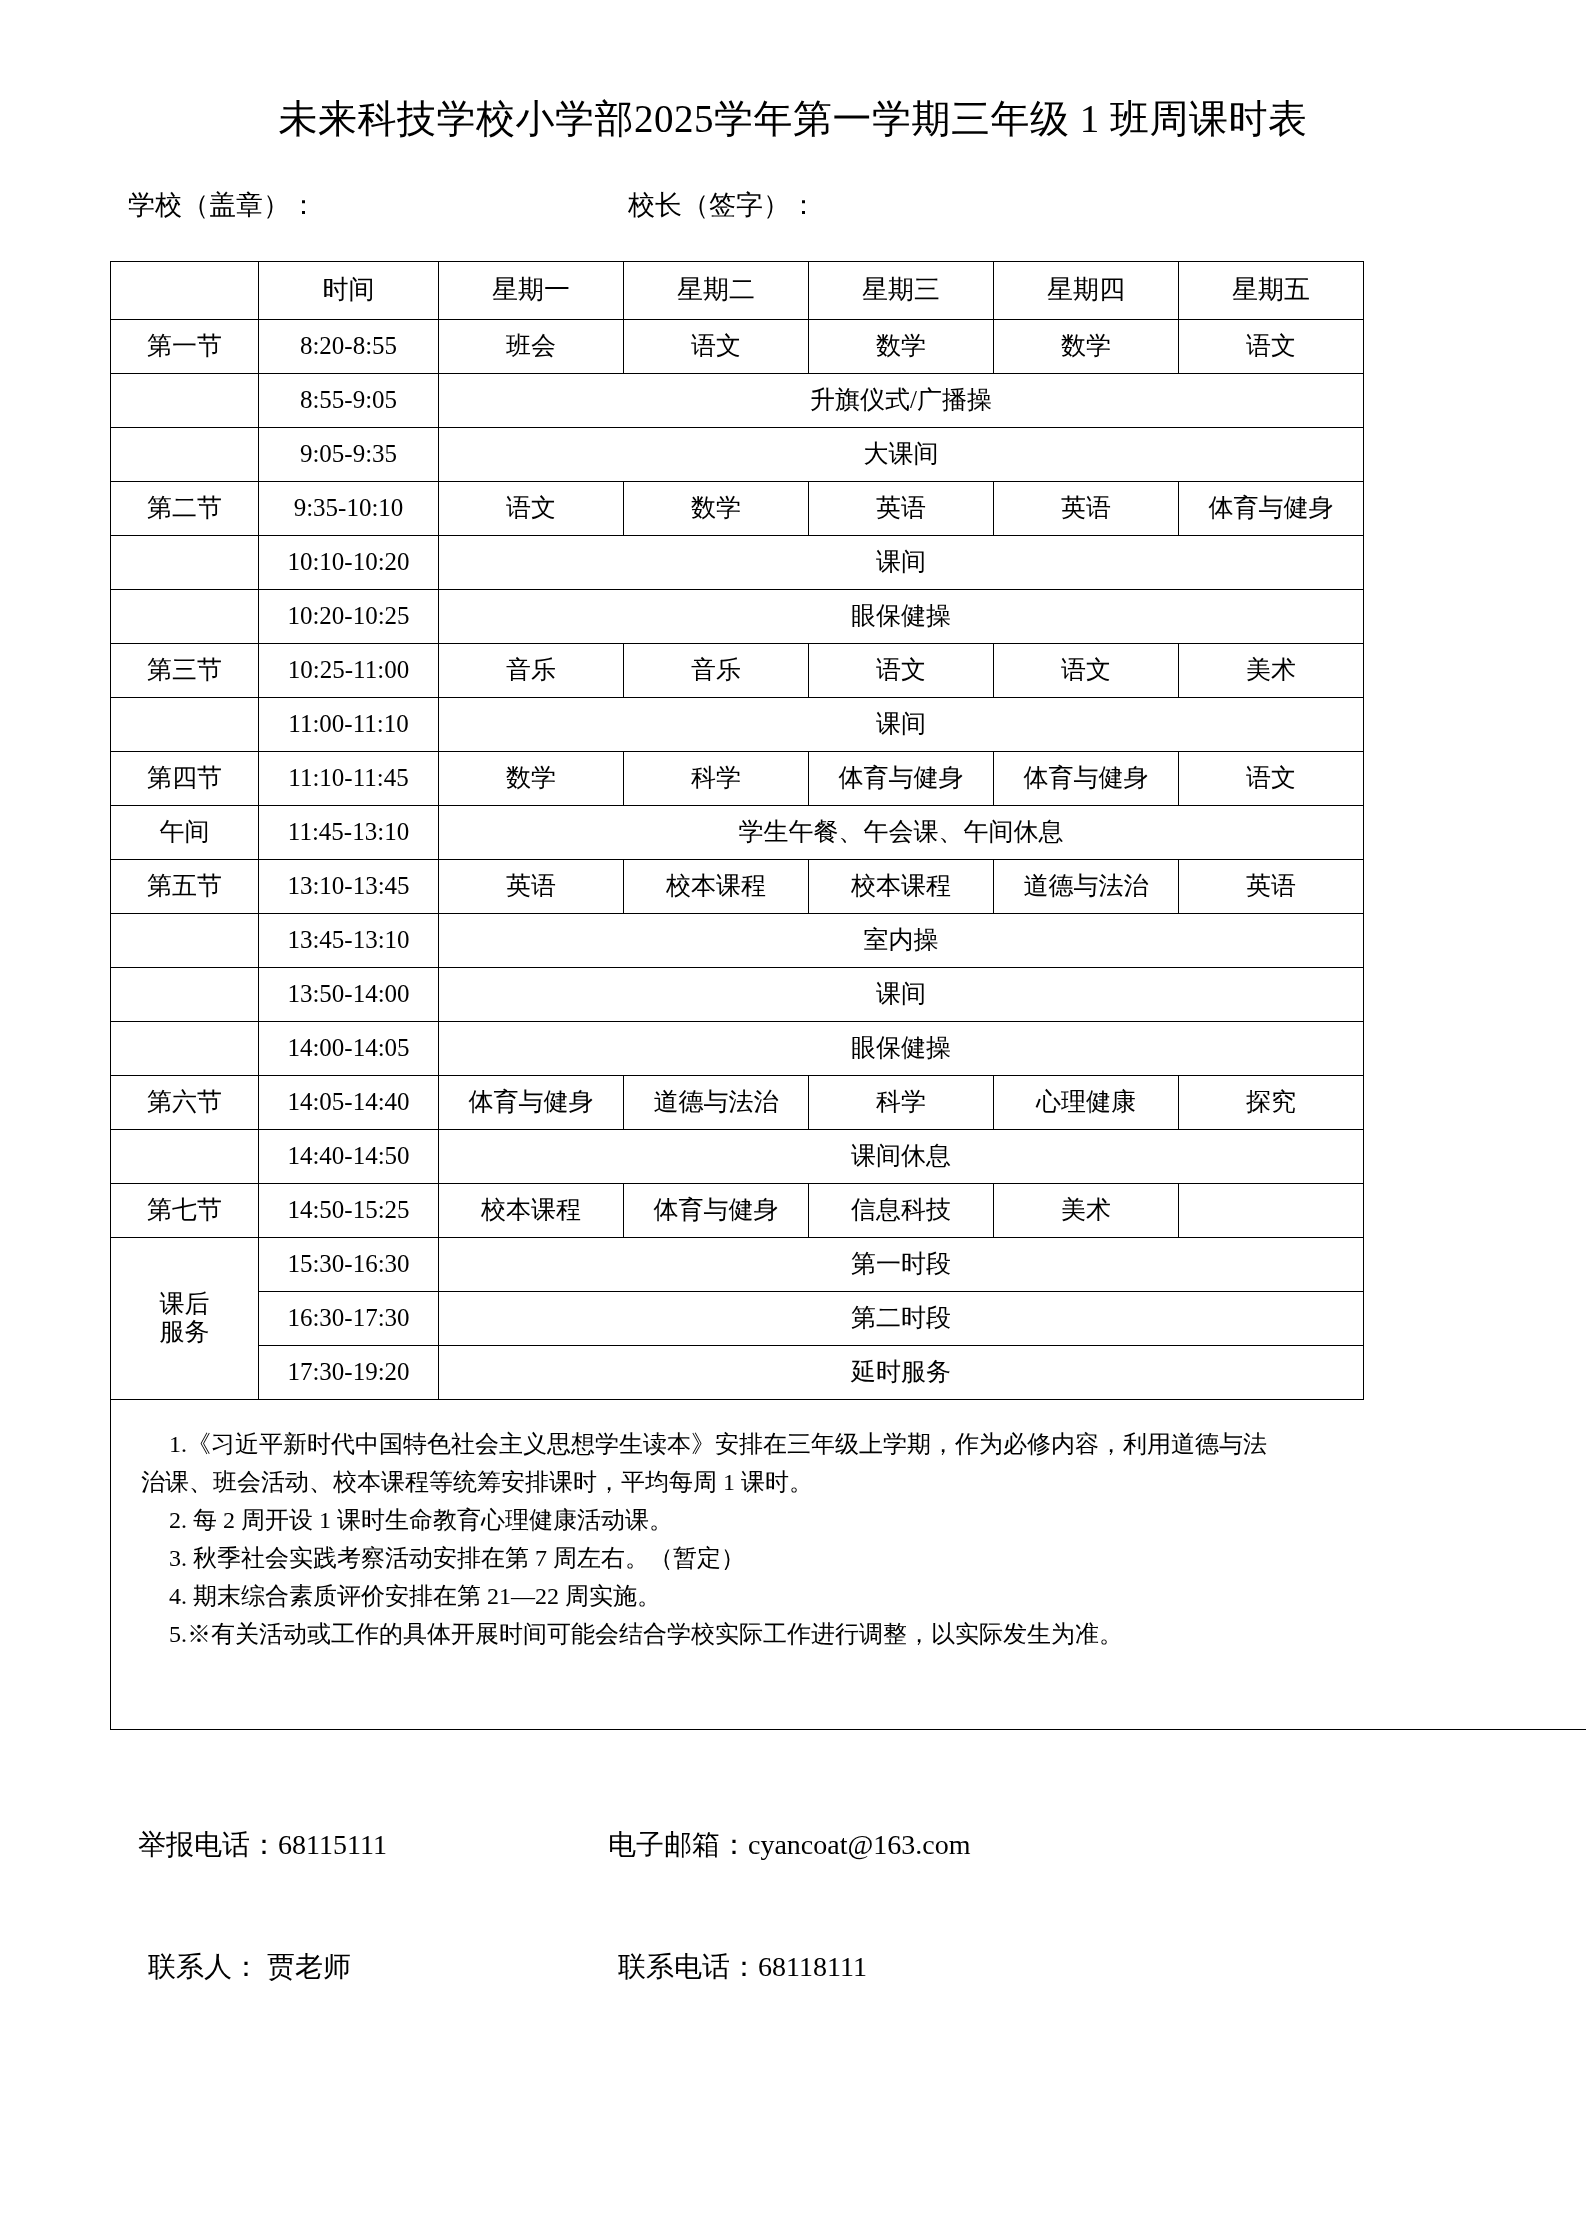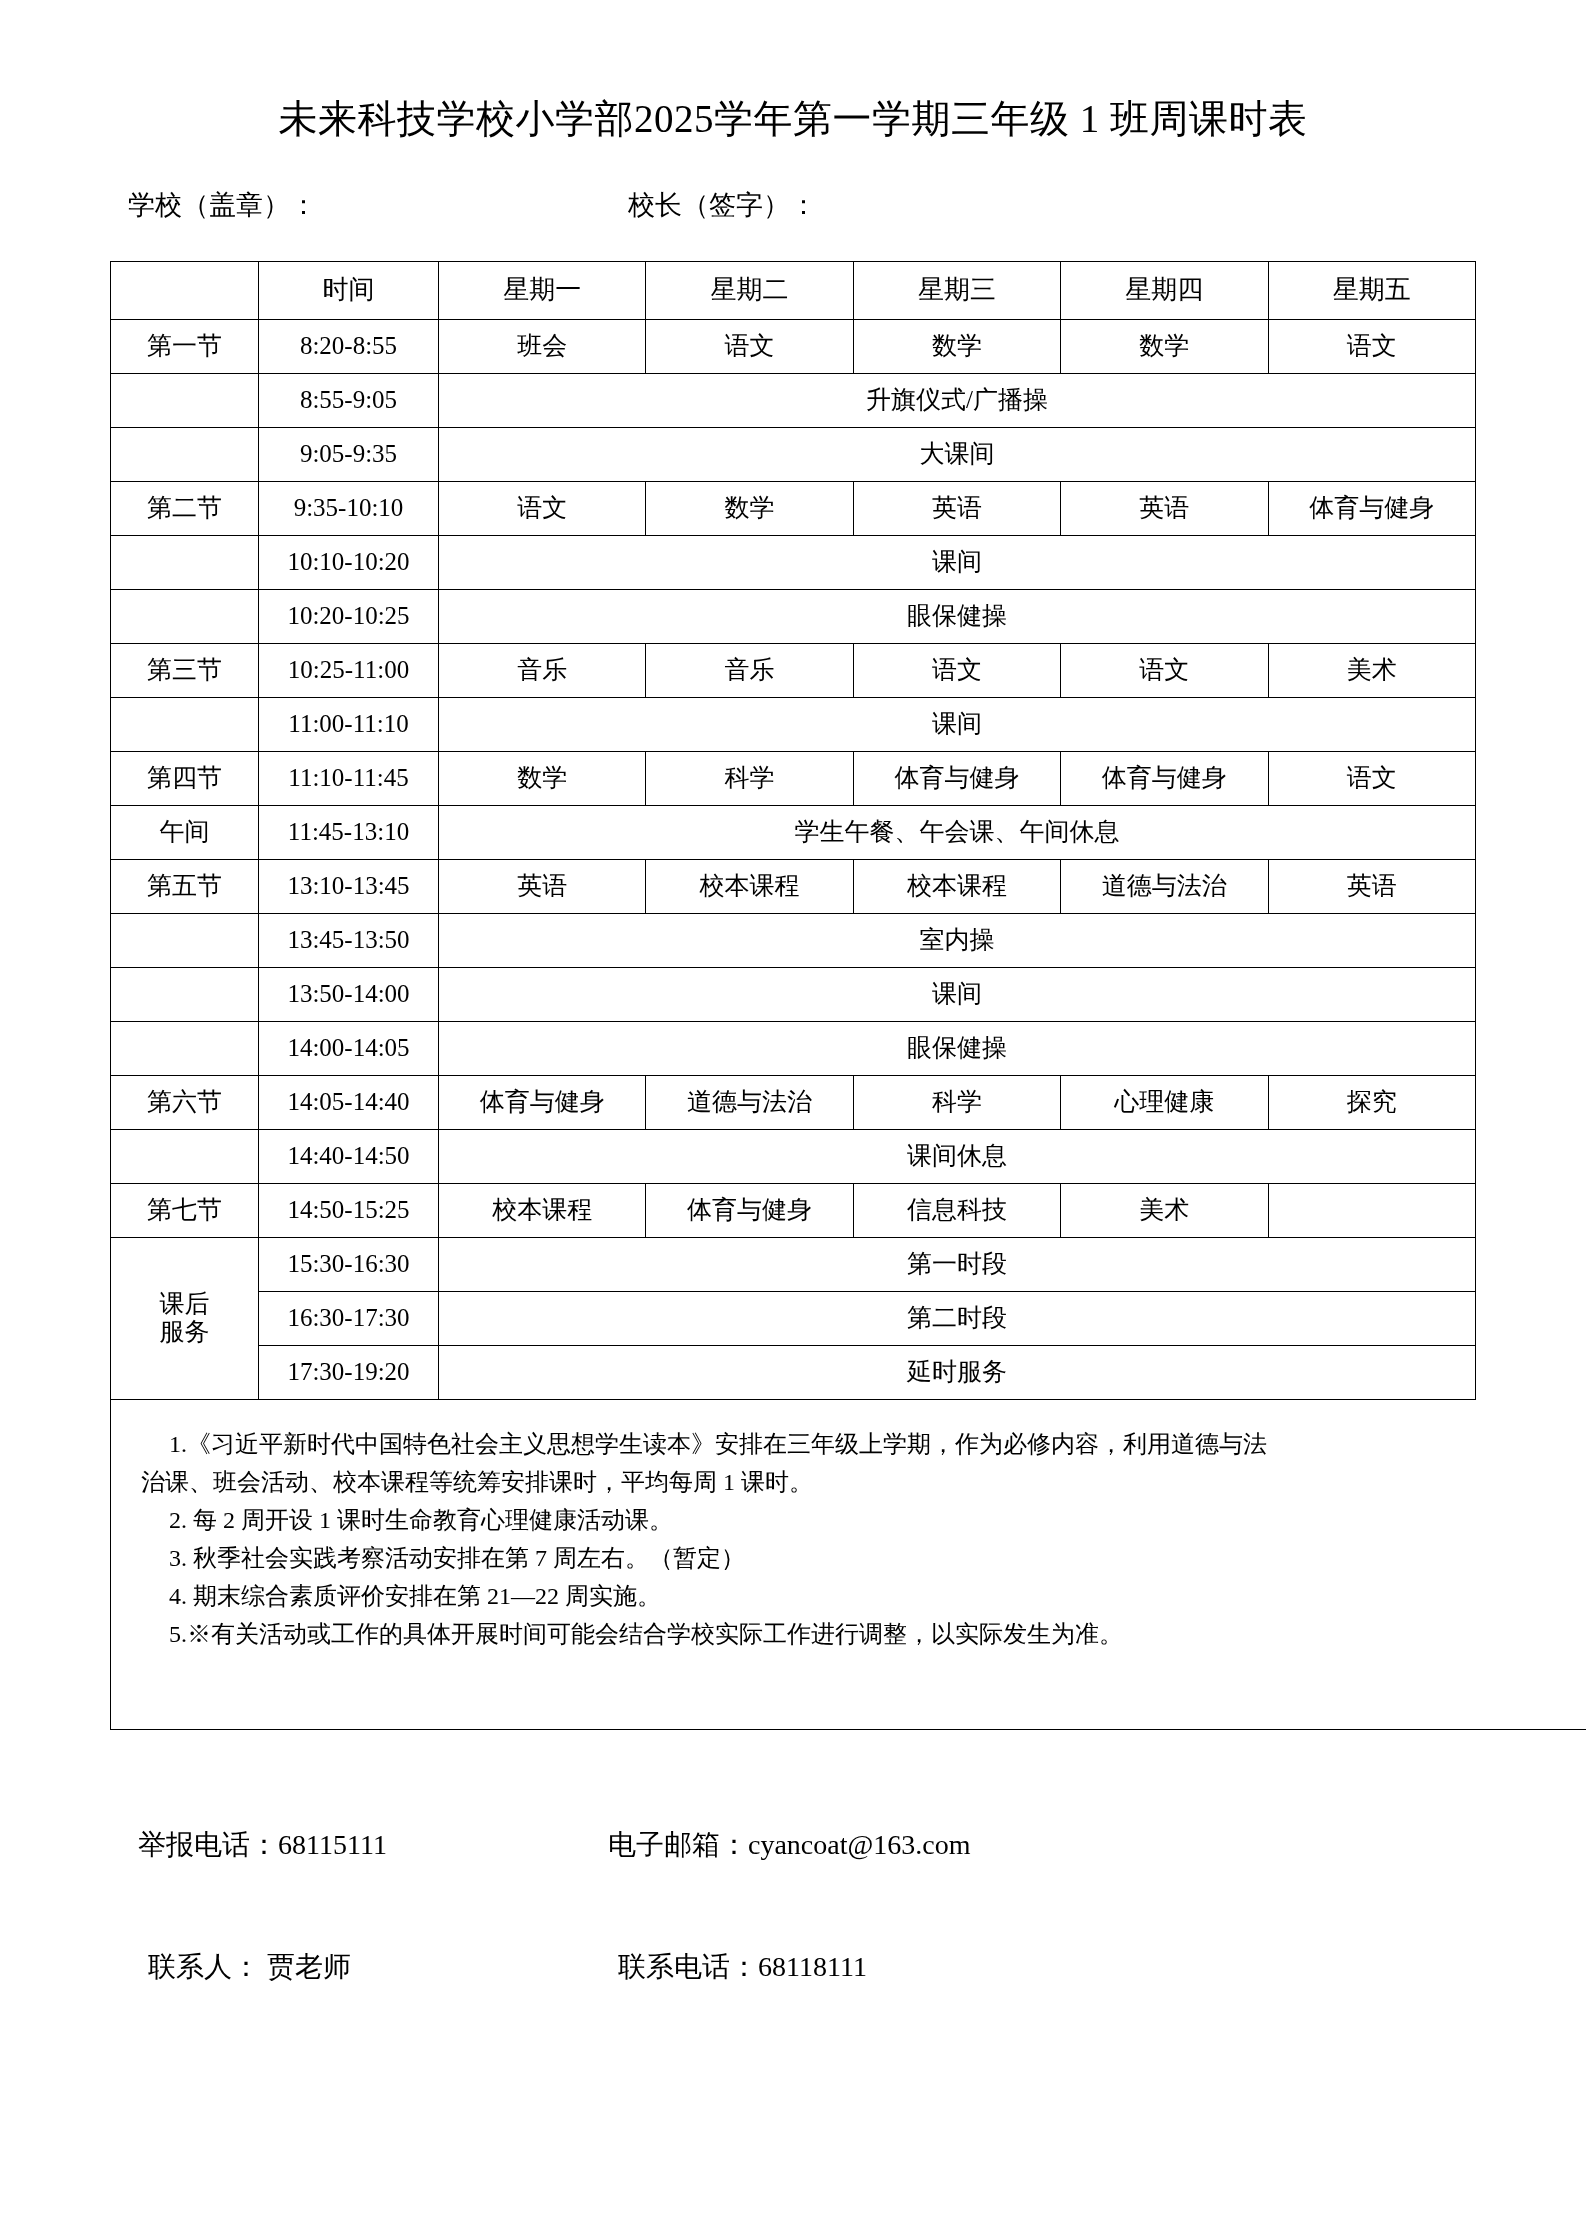--- a/index.html
+++ b/index.html
@@ -25,21 +25,21 @@
     display:flex;
     margin-top:44px;
     font-size:27px;
     padding-left:18px;
   }
   .sign-row .school { width:500px; }
   .sign-row .principal { }
 
   table.tt {
     margin-top:38px;
-    width:1366px;
+    width:1254px;
     border-collapse:collapse;
     table-layout:fixed;
   }
   table.tt td, table.tt th {
     border:1.4px solid #000;
     text-align:center;
     vertical-align:middle;
     font-weight:normal;
     font-size:25px;
     height:53px;
@@ -188,21 +188,21 @@
           <td class="period-lbl">第五节</td>
           <td class="time-cell">13:10-13:45</td>
           <td>英语</td>
           <td>校本课程</td>
           <td>校本课程</td>
           <td>道德与法治</td>
           <td>英语</td>
         </tr>
         <tr>
           <td class="period-lbl"></td>
-          <td class="time-cell">13:45-13:50</td>
+          <td class="time-cell">13:45-13:10</td>
           <td class="full-span" colspan="5">室内操</td>
         </tr>
         <tr>
           <td class="period-lbl"></td>
           <td class="time-cell">13:50-14:00</td>
           <td class="full-span" colspan="5">课间</td>
         </tr>
         <tr>
           <td class="period-lbl"></td>
           <td class="time-cell">14:00-14:05</td>

